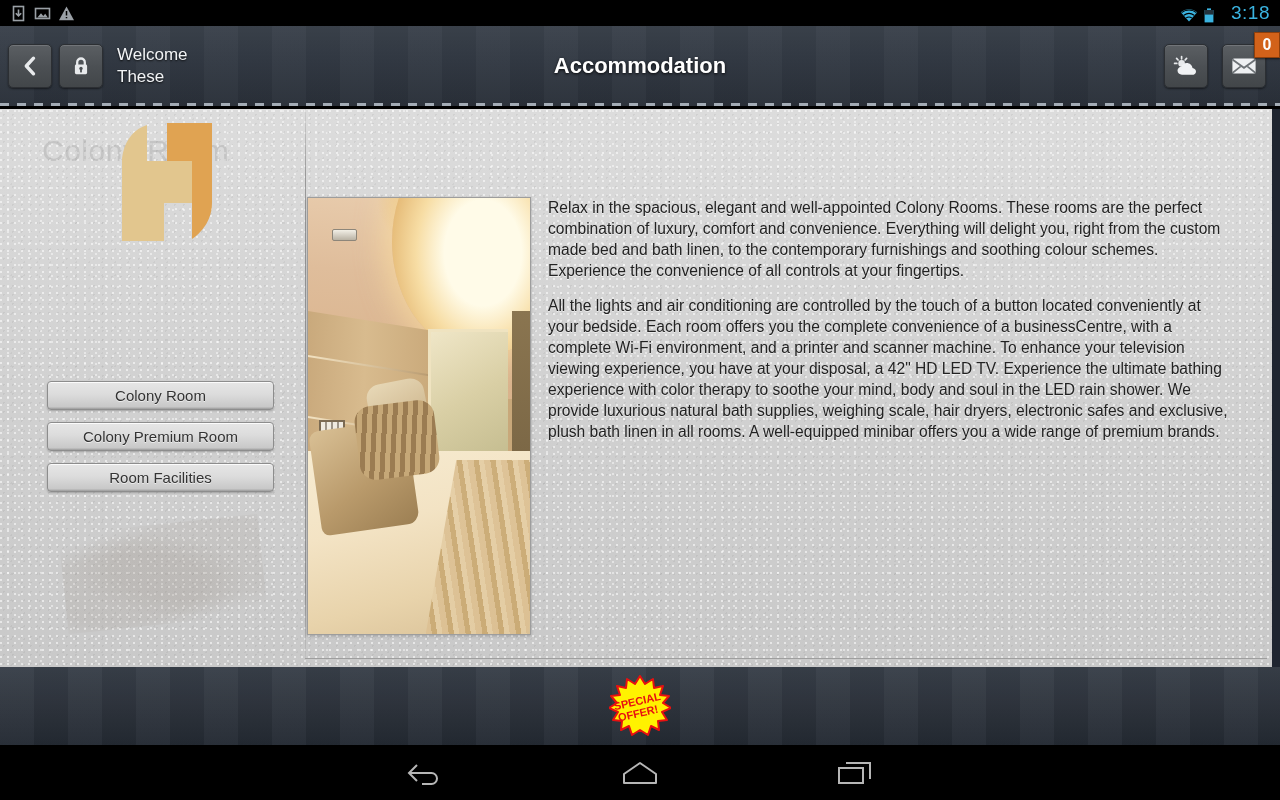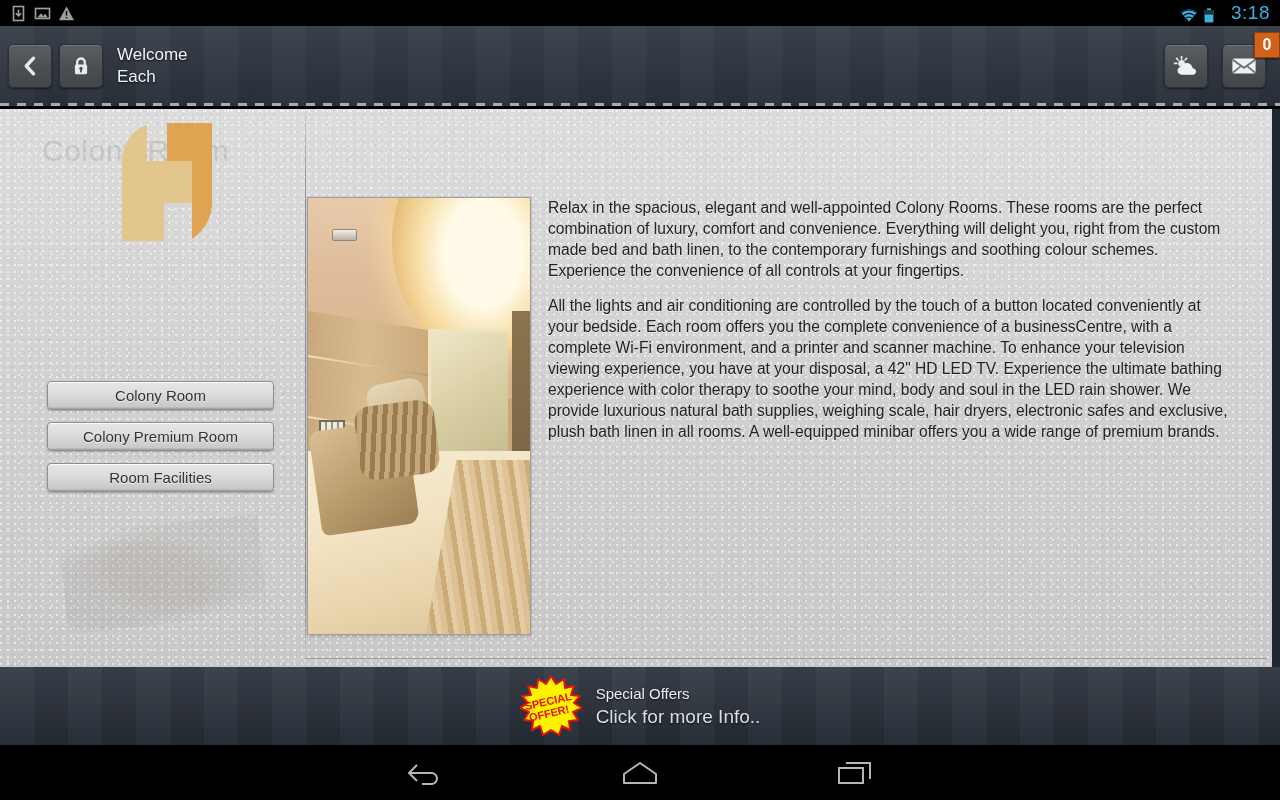--- a/index.html
+++ b/index.html
@@ -317,24 +317,25 @@
       <div class="hdr-btn">
         <svg width="20" height="23" viewBox="0 0 20 23">
             <path d="M6.2 10V7.3a3.8 3.8 0 017.6 0V10" fill="none" stroke="#e8eaec" stroke-width="2.3"></path>
             <rect x="3.9" y="9.6" width="12.2" height="9.6" rx="1.4" fill="#e8eaec"></rect>
             <circle cx="10" cy="13.4" r="1.7" fill="#4c5054"></circle>
             <rect x="9.1" y="13.8" width="1.8" height="3.6" fill="#4c5054"></rect>
           </svg>
       </div>
       <div class="welcome">
         <div>Welcome</div>
-        <div>Each</div>
-      </div>
-    </div>
-
+        <div>These</div>
+      </div>
+    </div>
+
+    <div class="apptitle">Accommodation</div>
 
     <div class="hdr-right">
       <div class="hdr-btn">
         <svg width="26" height="22" viewBox="0 0 26 22">
           <g stroke="#e8eaec" stroke-width="1.7" stroke-linecap="round">
             <path d="M8.6 1.6v2.2M3.6 3.4l1.5 1.6M1.6 8.4h2.2M13.6 3.4l-1.5 1.6"></path>
           </g>
           <circle cx="8.6" cy="8.4" r="3.3" fill="#e8eaec"></circle>
           <path d="M9 19.8c-2.5 0-4.5-1.9-4.5-4.2 0-2.1 1.7-3.9 3.9-4.2.8-2 2.9-3.4 5.3-3.4 3 0 5.5 2.2 5.8 5 2 .2 3.5 1.8 3.5 3.7 0 2-1.8 3.1-3.9 3.1z" fill="#f0f2f4"></path>
         </svg>
@@ -421,24 +422,20 @@
     </div>
   </div>
 
   <div class="offers">
     <div class="offers-inner">
       <svg class="burst" viewBox="0 0 62 62">
         <path d="M31 1 36 9 44 4 45 13 54 11 51 20 60 21 54 28 62 33 53 37 58 45 49 46 50 55 42 51 39 60 31 55 23 60 20 51 12 55 13 46 4 45 9 37 0 33 8 28 2 21 11 20 8 11 17 13 18 4 26 9z" fill="#fff200" stroke="#e81010" stroke-width="2" stroke-linejoin="round"></path>
         <text x="29" y="30" font-family="Liberation Sans, sans-serif" font-size="11" font-weight="bold" fill="#e81010" text-anchor="middle" transform="rotate(-13 29 30)">SPECIAL</text>
         <text x="30" y="42" font-family="Liberation Sans, sans-serif" font-size="11" font-weight="bold" fill="#e81010" text-anchor="middle" transform="rotate(-13 30 42)">OFFER!</text>
       </svg>
-      <div>
-        <div class="offer-title">Special Offers</div>
-        <div class="offer-sub">Click for more Info..</div>
-      </div>
     </div>
   </div>
 
   <div class="navbar">
     <div class="nav-slot">
       <svg width="40" height="26" viewBox="0 0 40 26">
           <path d="M12 5L4 13l8 8" fill="none" stroke="#b6b6b6" stroke-width="2"></path>
           <path d="M4.5 13h22a5.5 5.5 0 010 11H17" fill="none" stroke="#b6b6b6" stroke-width="2"></path>
         </svg>
     </div>

